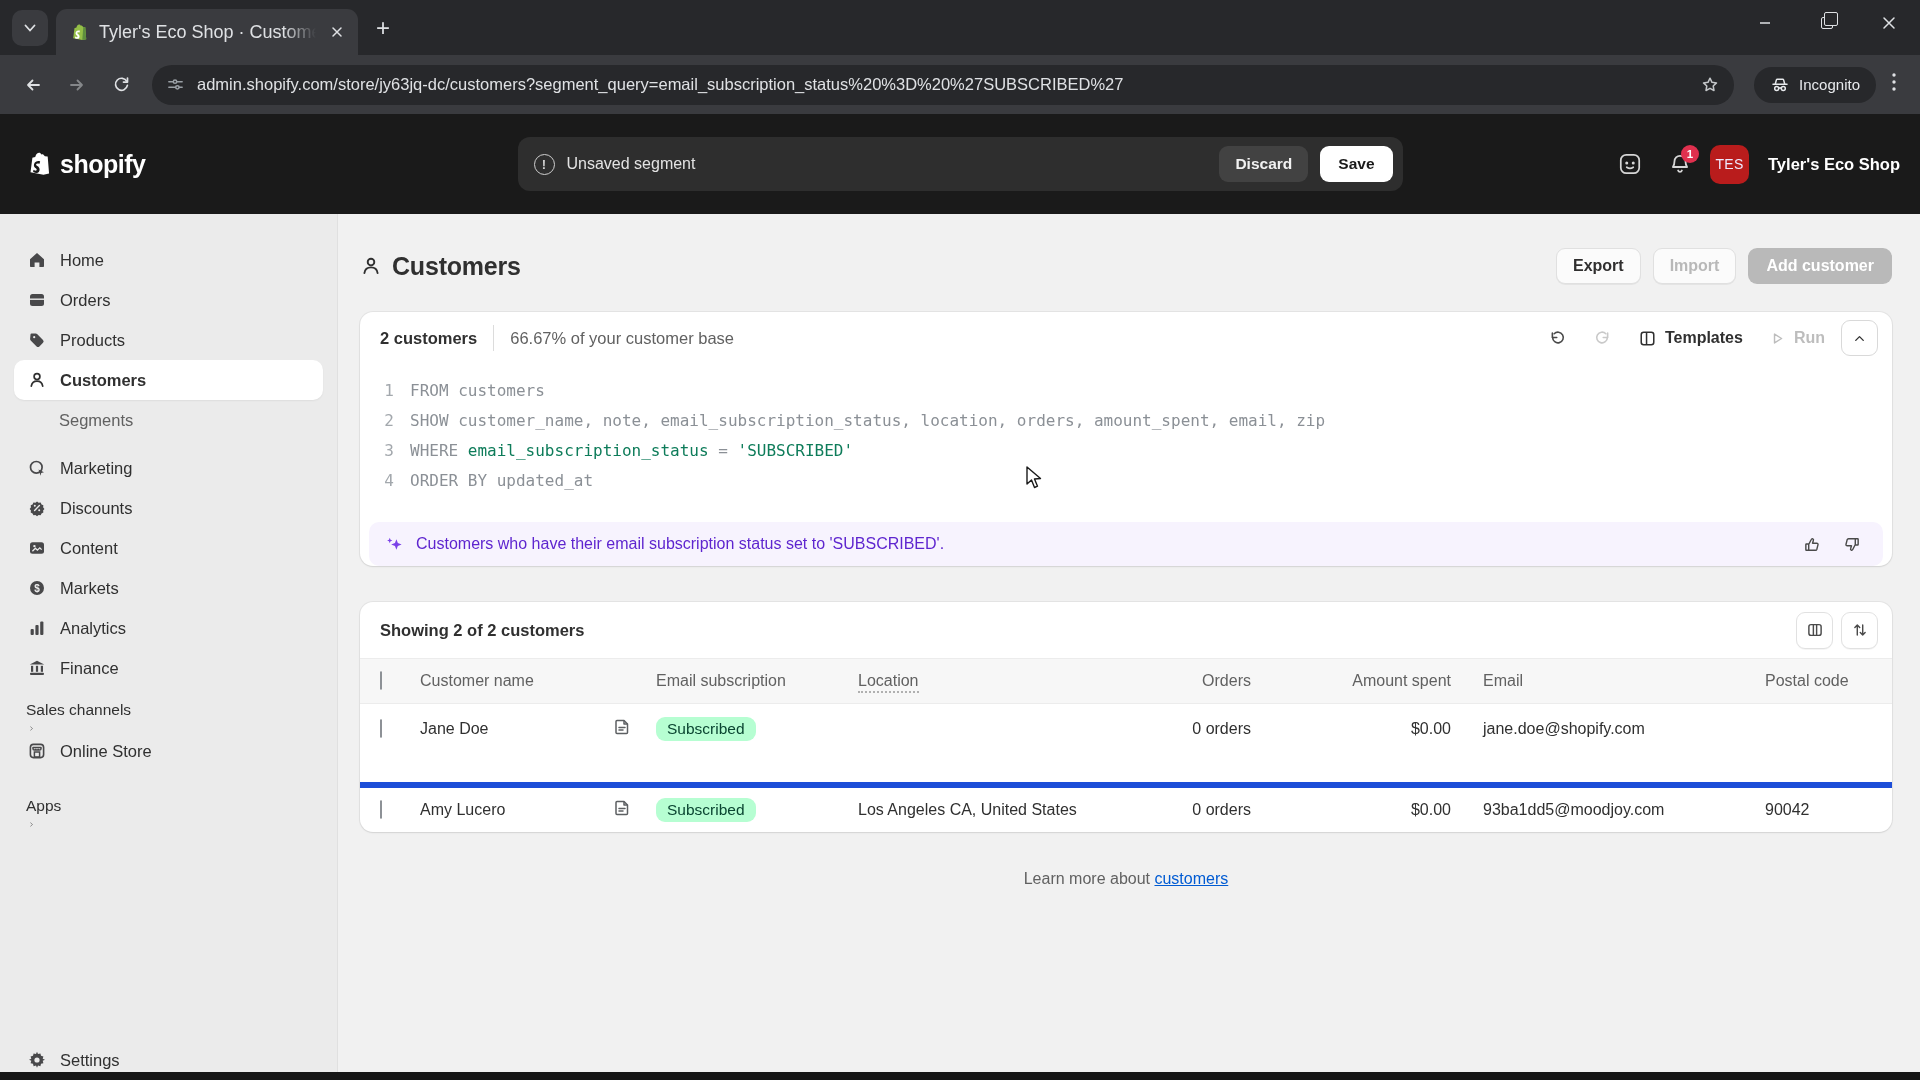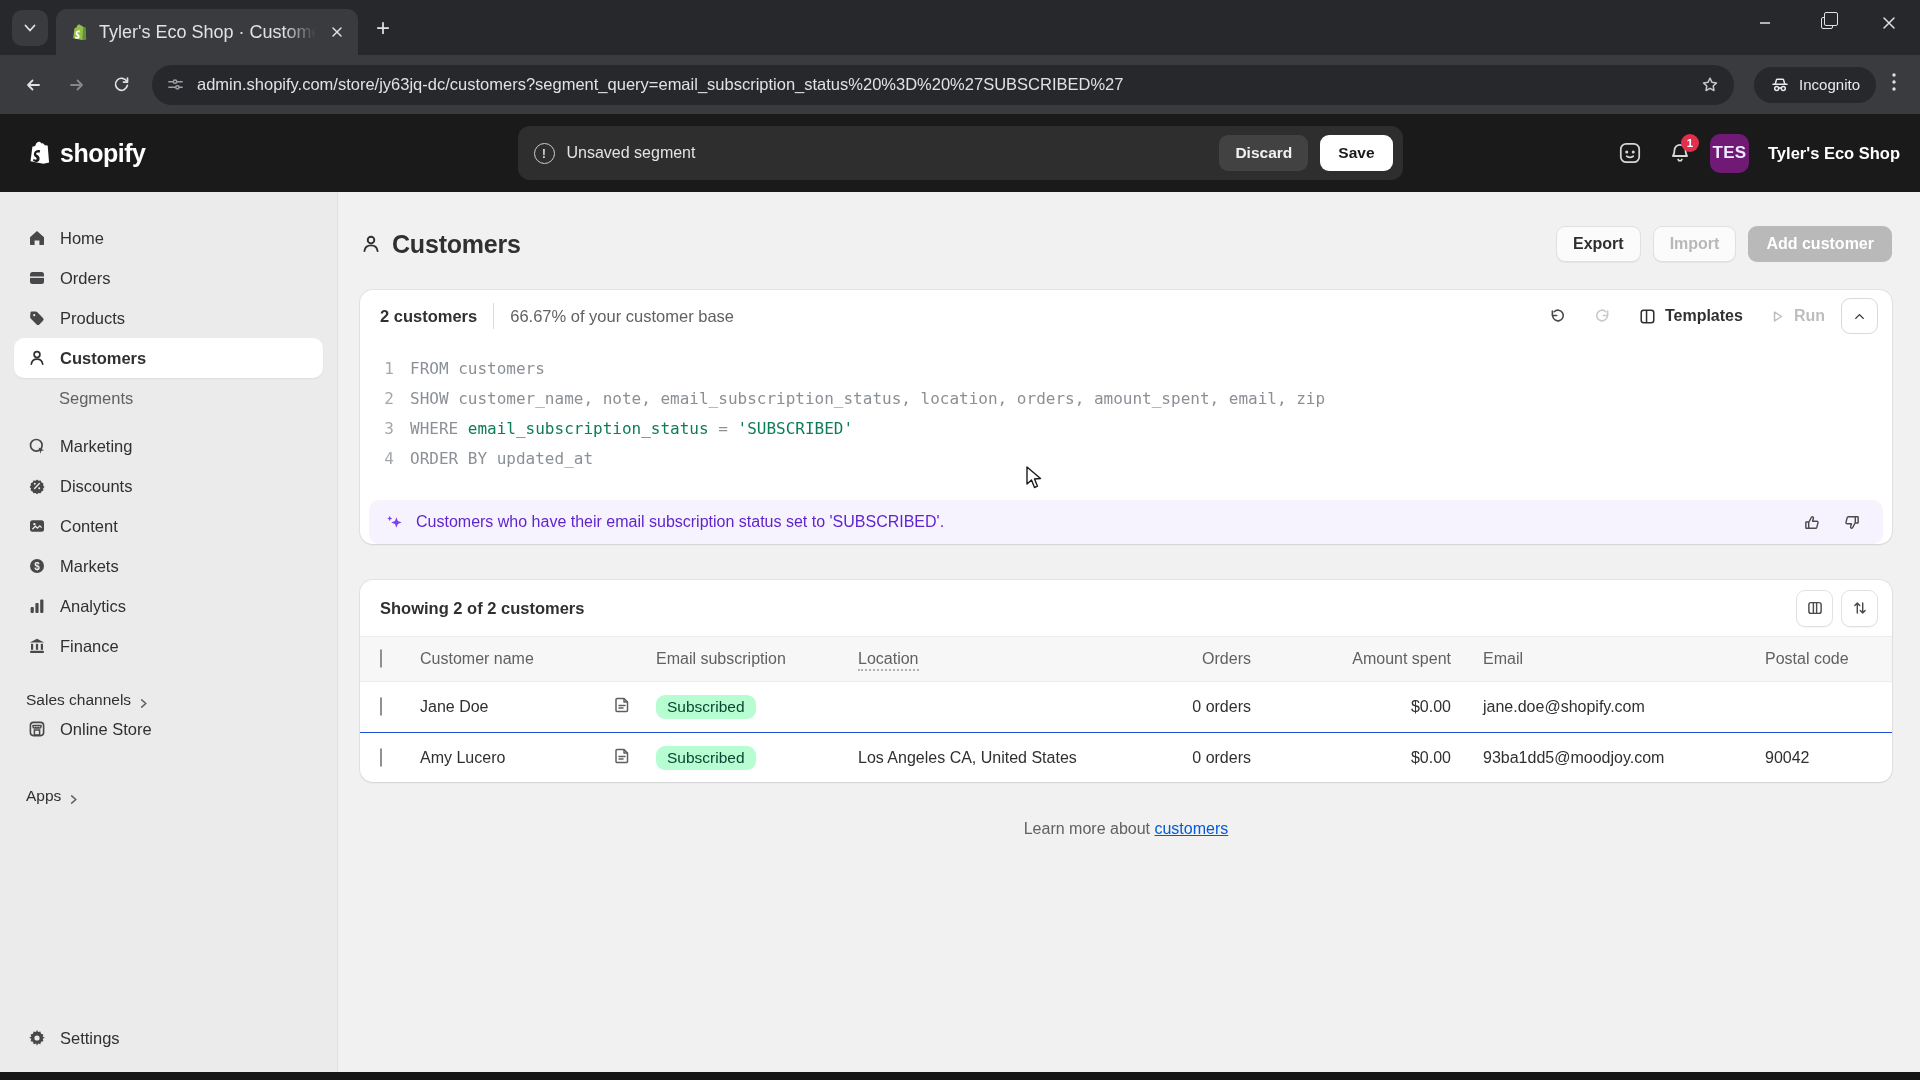--- a/index.html
+++ b/index.html
@@ -20,42 +20,42 @@
   .restore-glyph:before { content:""; position:absolute; left:2px; bottom:2px; width:12px; height:12px; border:1.4px solid #dfe1e4; border-radius:2px; background:#27282b; }
 
   .toolbar { height:59px; background:#3a3b3f; display:flex; align-items:center; padding:0 14px; gap:6px; }
   .nav-btn { width:38px; height:38px; border-radius:50%; display:flex; align-items:center; justify-content:center; flex:0 0 auto; }
   .omnibox { flex:1; height:40px; margin:0 6px; background:#27282b; border-radius:20px; display:flex; align-items:center; padding:0 14px; gap:12px; min-width:0; }
   .url-text { color:#dfe1e4; font-size:16.5px; white-space:nowrap; overflow:hidden; flex:1; }
   .incognito-chip { display:flex; align-items:center; gap:9px; background:#27282b; border-radius:18px; height:36px; padding:0 16px; margin-left:8px; color:#e8eaed; font-size:15px; }
   .menu-dots { color:#dfe1e4; font-size:20px; padding:0 10px; letter-spacing:0; }
 
   
-  .topbar { height:78px; background:#1a1a1a; position:relative; display:flex; align-items:center; }
+  .topbar { height:100px; background:#1a1a1a; position:relative; display:flex; align-items:center; }
   .brand { position:absolute; left:26px; display:flex; align-items:center; gap:7px; }
   .brand-word { color:#fff; font-size:25px; font-weight:700; letter-spacing:-0.5px; }
   .status-pill { width:885px; height:54px; margin:0 auto; background:#2e2e2e; border-radius:12px; display:flex; align-items:center; padding:0 10px 0 16px; gap:12px; }
   .status-label { color:#e3e3e3; font-size:16px; flex:1; }
   .alert-circ { width:21px; height:21px; border:1.6px solid #cfcfcf; border-radius:50%; color:#cfcfcf; font-size:13px; font-weight:700; display:flex; align-items:center; justify-content:center; }
   .btn-discard { background:#424242; color:#f1f1f1; border:none; font:600 15.5px "Liberation Sans",sans-serif; padding:9px 16px; border-radius:9px; }
   .btn-save { background:#ffffff; color:#1a1a1a; border:none; font:600 15.5px "Liberation Sans",sans-serif; padding:9px 18px; border-radius:9px; }
   .top-right { position:absolute; right:16px; display:flex; align-items:center; gap:10px; }
   .icon-btn-dark { width:40px; height:40px; border-radius:10px; display:flex; align-items:center; justify-content:center; position:relative; }
   .notif-badge { position:absolute; top:1px; right:1px; min-width:18px; height:18px; background:#e0304e; border-radius:9px; color:#fff; font-size:11.5px; font-weight:700; display:flex; align-items:center; justify-content:center; padding:0 5px; }
-  .avatar { width:39px; height:39px; border-radius:10px; background:#701a75; color:#efeaff; font-size:17px; font-weight:700; display:flex; align-items:center; justify-content:center; letter-spacing:.3px; }
+  .avatar { width:39px; height:39px; border-radius:10px; background:#b91c1c; color:#efeaff; font-size:14px; font-weight:400; display:flex; align-items:center; justify-content:center; letter-spacing:.3px; }
   .store-name { color:#fff; font-size:16.5px; font-weight:600; margin:0 4px 0 9px; }
 
   
   .workspace { display:flex; height:880px; }
   .sidebar { width:338px; background:#ebebeb; border-right:1px solid #e0e0e0; padding:26px 14px 0 14px; position:relative; }
   .nav-item { height:40px; border-radius:10px; display:flex; align-items:center; gap:13px; padding:0 12px; font-size:16.5px; font-weight:500; color:#303030; }
   .nav-item.active { background:#fff; font-weight:650; box-shadow:0 1px 2px rgba(0,0,0,.06); }
   .nav-item.sub { padding-left:45px; color:#616161; }
   .nav-item .ic { width:21px; display:flex; justify-content:center; }
-  .nav-section { display:flex; align-items:flex-end; gap:7px; font-size:15.5px; font-weight:500; color:#303030; padding:0 12px; height:30px; margin-top:13px; }
+  .nav-section { display:flex; align-items:flex-start; gap:7px; font-size:15.5px; font-weight:500; color:#303030; padding:0 12px; height:30px; margin-top:13px;flex-direction:column; }
   .nav-gap { height:8px; }
   .settings-item { position:absolute; bottom:14px; left:14px; right:14px; }
 
   .main { flex:1; padding:0 28px 0 22px; }
   .page-header { margin-top:30px; height:44px; display:flex; align-items:center; }
   .page-title { font-size:25px; font-weight:700; margin-left:10px; letter-spacing:-.2px; }
   .header-actions { margin-left:auto; display:flex; gap:12px; }
   .btn-sec { background:#fbfbfb; border:1px solid #e0e0e0; box-shadow:0 1px 0 rgba(0,0,0,.05); border-radius:9px; font:600 16px "Liberation Sans",sans-serif; color:#302f2f; padding:8px 16px; }
   .btn-sec.disabled { color:#b8b8b8; }
   .btn-primary-disabled { background:#b9b9b9; border:none; border-radius:9px; font:600 16px "Liberation Sans",sans-serif; color:#fff; padding:8px 18px; }
@@ -86,21 +86,21 @@
   .tbl-head { height:56px; display:flex; align-items:center; padding:0 14px 0 20px; }
   .tbl-summary { font-size:16.5px; font-weight:650; }
   .tbl-tools { margin-left:auto; display:flex; gap:8px; }
   .sq-btn { width:37px; height:37px; background:#fff; border:1px solid #e1e1e1; border-radius:9px; box-shadow:0 1px 0 rgba(0,0,0,.04); display:flex; align-items:center; justify-content:center; }
 
   .grid-row { display:grid; grid-template-columns:40px 192px 44px 202px 277px 116px 200px 32px 282px 1fr; align-items:center; padding:0 20px; }
   .thead-row { height:46px; background:#f7f7f7; border-top:1px solid #ececec; border-bottom:1px solid #ececec; color:#616161; font-size:16px; font-weight:500; }
   .col-right { text-align:right; }
   .loc-underline { border-bottom:2px dotted #b0b0b0; padding-bottom:2px; }
   .body-row { height:50px; font-size:16px; }
-  .body-row + .body-row { border-top:1px solid #1d4ed8; }
+  .body-row + .body-row { border-top:6px solid #1d4ed8;margin-top:28px; }
   .checkbox { width:20px; height:20px; border:1.6px solid #8d9196; border-radius:6px; background:#fff; }
   .badge-success { display:inline-block; background:#b6fed2; color:#0a4531; font-size:15.5px; border-radius:9px; padding:3px 11px; }
   .cell-name { font-weight:450; }
 
   .footer-note { margin-top:38px; text-align:center; font-size:16px; color:#616161; }
   .footer-note a { color:#005bd3; }
 
   .bottom-strip { position:fixed; left:0; bottom:0; width:1920px; height:8px; background:#161616; }
   .cursor { position:fixed; left:1026px; top:466px; pointer-events:none; }
 </style>

